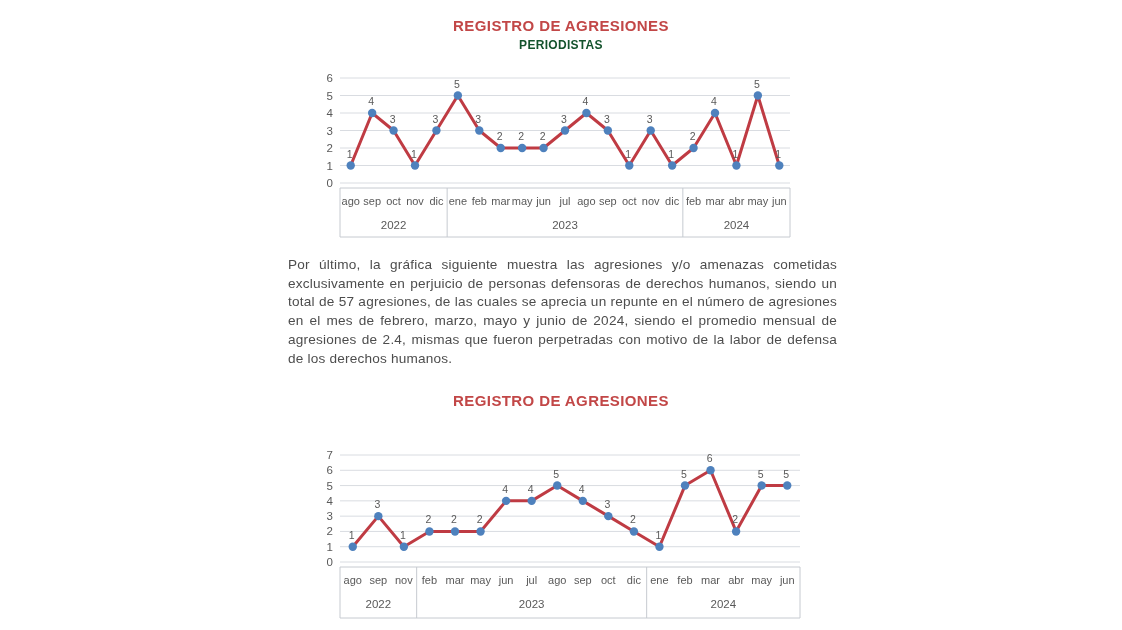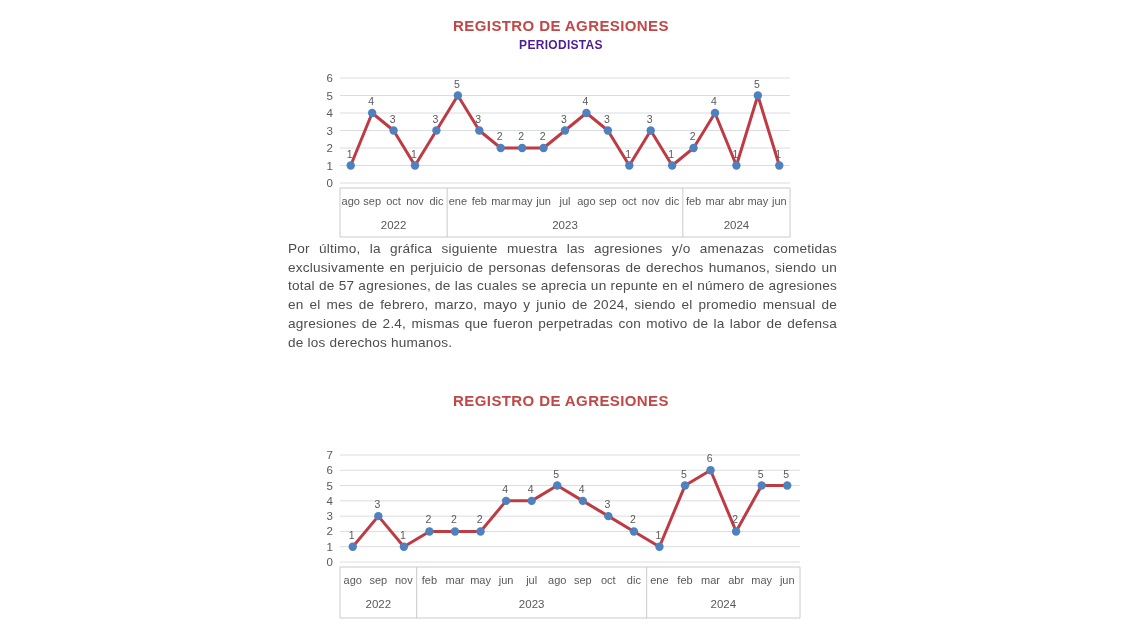--- a/index.html
+++ b/index.html
@@ -16,33 +16,33 @@
     font-size:12px; font-weight:bold; letter-spacing:0.3px; margin:0;
   }
   #title-0 { top:17px; }
   #subtitle-0 { top:38px; }
   #title-1 { top:392px; }
   #subtitle-1 { top:411px; }
   .chart-svg { position:absolute; left:308px; }
   #chart-svg-0 { top:70px; }
   #chart-svg-1 { top:448px; }
   .body-text {
-    position:absolute; left:288px; top:240px; width:549px;
+    position:absolute; left:288px; top:256px; width:549px;
     font-size:13.6px; line-height:18.7px; text-align:justify;
     color:#4d4d4d; margin:0; letter-spacing:0.2px;
   }
   svg text { font-family:"Liberation Sans", sans-serif; }
 </style>
 </head>
 <body>
 
 <div class="page" style="background: rgb(255, 255, 255); text-decoration: underline;">
 
   <h2 class="chart-title" id="title-0" style="color: rgb(194, 71, 71);">REGISTRO DE AGRESIONES</h2>
-  <h3 class="chart-subtitle" id="subtitle-0" style="color: #4c1d95;">PERIODISTAS</h3>
+  <h3 class="chart-subtitle" id="subtitle-0" style="color: #14532d;">PERIODISTAS</h3>
   <svg class="chart-svg" id="chart-svg-0" width="492" height="172" viewBox="0 0 492 172">
       <g>
         <line x1="32" y1="113" x2="482" y2="113" stroke="#d9dce1" stroke-width="1"></line>
         <line x1="32" y1="95.5" x2="482" y2="95.5" stroke="#d9dce1" stroke-width="1"></line>
         <line x1="32" y1="78" x2="482" y2="78" stroke="#d9dce1" stroke-width="1"></line>
         <line x1="32" y1="60.5" x2="482" y2="60.5" stroke="#d9dce1" stroke-width="1"></line>
         <line x1="32" y1="43" x2="482" y2="43" stroke="#d9dce1" stroke-width="1"></line>
         <line x1="32" y1="25.5" x2="482" y2="25.5" stroke="#d9dce1" stroke-width="1"></line>
         <line x1="32" y1="8" x2="482" y2="8" stroke="#d9dce1" stroke-width="1"></line>
       </g>

